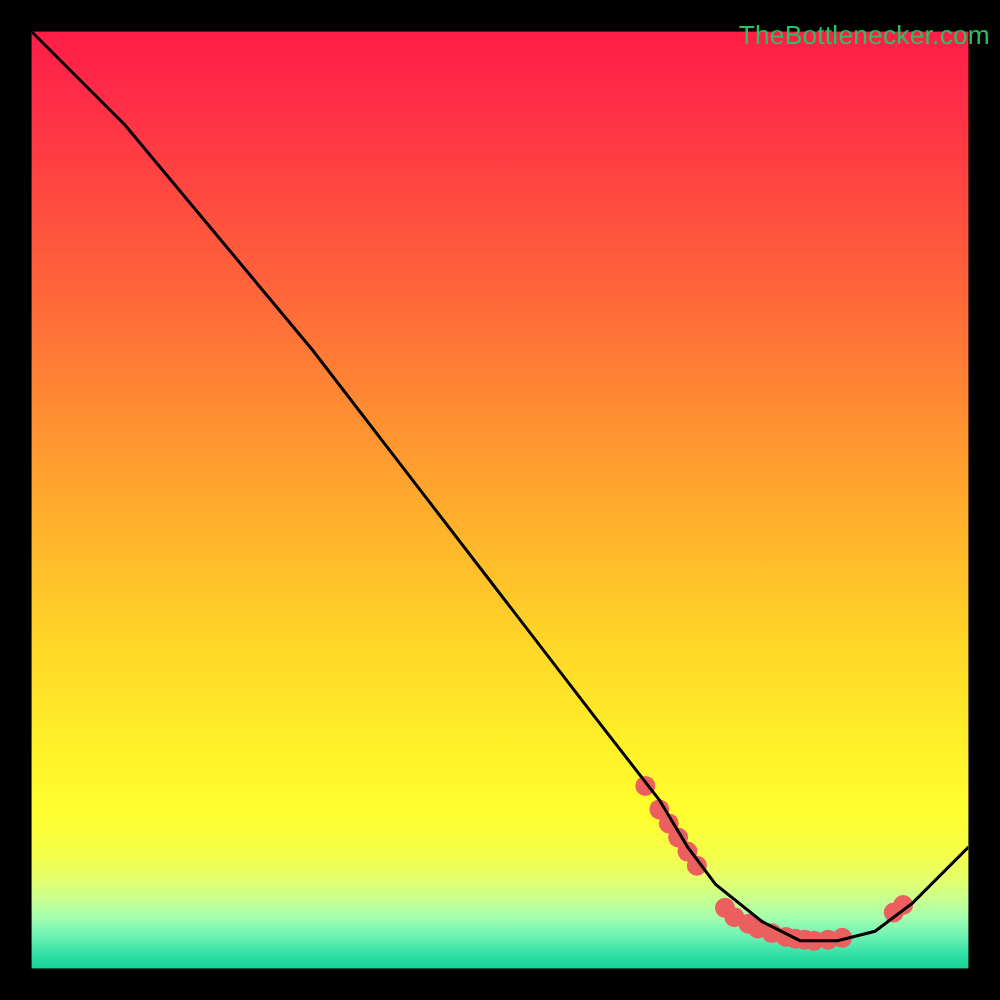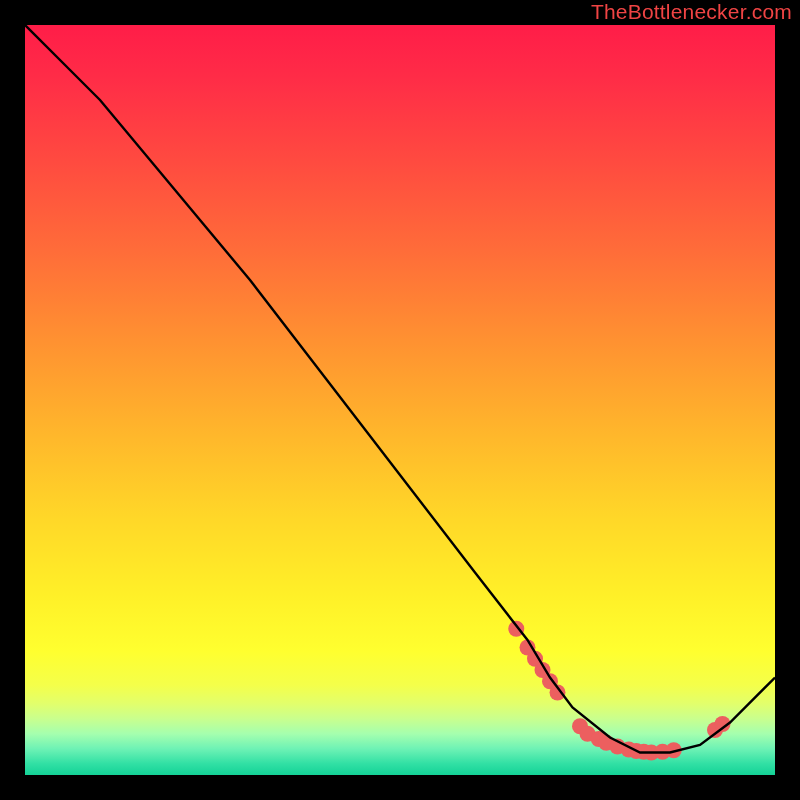--- a/index.html
+++ b/index.html
@@ -10,23 +10,23 @@
     overflow: hidden;
     font-family: Arial, Helvetica, sans-serif;
   }
   .stage {
     position: relative;
     width: 800px;
     height: 800px;
   }
   .attribution {
     position: absolute;
-    top: 0;
+    top: 17px;
     right: 8px;
-    color: #ef4444;
+    color: #22c55e;
     font-size: 21px;
     font-weight: 400;
     letter-spacing: 0.2px;
     z-index: 5;
   }
   .plot-area {
     position: absolute;
     left: 25px;
     top: 25px;
     width: 750px;

